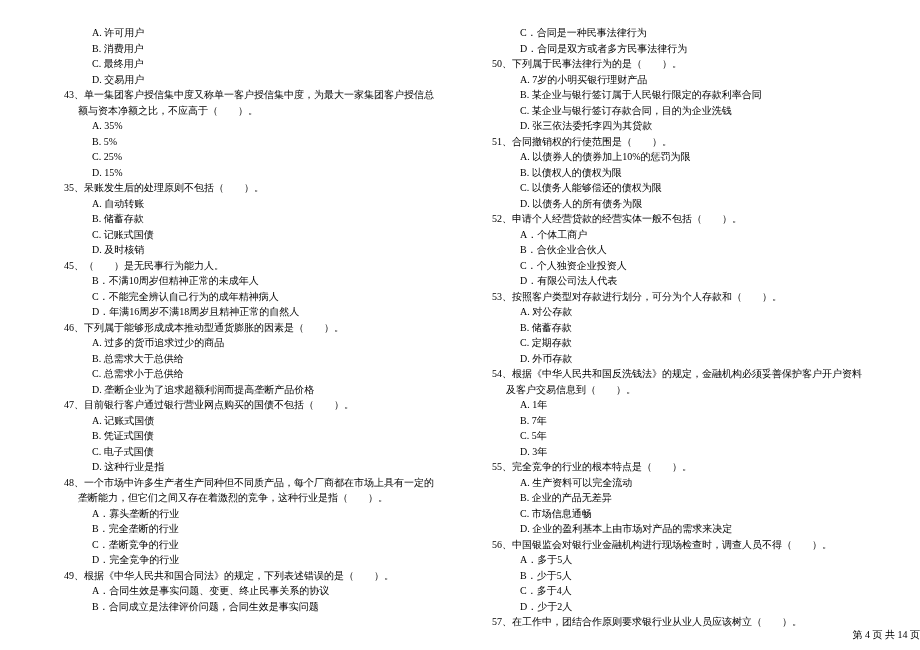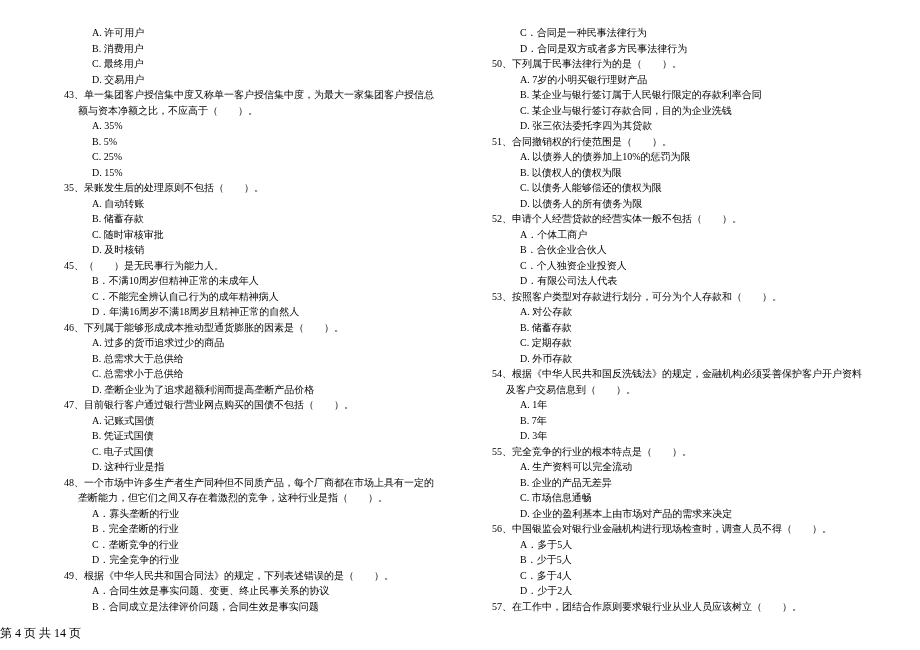--- a/index.html
+++ b/index.html
@@ -32,22 +32,22 @@
     .q {
       padding-left: 14px;
       text-indent: -14px;
       margin-left: 14px;
     }
     .footer {
       position: absolute;
       bottom: 8px;
       left: 0;
       width: 100%;
-      text-align: left;
-      font-size: 12px;
+      text-align: right;
+      font-size: 10px;
     }
   </style>
 </head>
 <body>
 
 <div class="columns">
   <div class="col">
     <div class="opt">A. 许可用户</div>
     <div class="opt">B. 消费用户</div>
     <div class="opt">C. 最终用户</div>
@@ -55,21 +55,21 @@
 
     <div class="q">43、单一集团客户授信集中度又称单一客户授信集中度，为最大一家集团客户授信总额与资本净额之比，不应高于（　　）。</div>
     <div class="opt">A. 35%</div>
     <div class="opt">B. 5%</div>
     <div class="opt">C. 25%</div>
     <div class="opt">D. 15%</div>
 
     <div class="q">35、呆账发生后的处理原则不包括（　　）。</div>
     <div class="opt">A. 自动转账</div>
     <div class="opt">B. 储蓄存款</div>
-    <div class="opt">C. 随时审核审批</div>
+    <div class="opt">C. 记账式国债</div>
     <div class="opt">D. 及时核销</div>
 
     <div class="q">45、（　　）是无民事行为能力人。</div>
     <div class="opt">B．不满10周岁但精神正常的未成年人</div>
     <div class="opt">C．不能完全辨认自己行为的成年精神病人</div>
     <div class="opt">D．年满16周岁不满18周岁且精神正常的自然人</div>
 
     <div class="q">46、下列属于能够形成成本推动型通货膨胀的因素是（　　）。</div>
     <div class="opt">A. 过多的货币追求过少的商品</div>
     <div class="opt">B. 总需求大于总供给</div>
@@ -117,20 +117,21 @@
 
     <div class="q">53、按照客户类型对存款进行划分，可分为个人存款和（　　）。</div>
     <div class="opt">A. 对公存款</div>
     <div class="opt">B. 储蓄存款</div>
     <div class="opt">C. 定期存款</div>
     <div class="opt">D. 外币存款</div>
 
     <div class="q">54、根据《中华人民共和国反洗钱法》的规定，金融机构必须妥善保护客户开户资料及客户交易信息到（　　）。</div>
     <div class="opt">A. 1年</div>
     <div class="opt">B. 7年</div>
+    <div class="opt">C. 5年</div>
     <div class="opt">D. 3年</div>
 
     <div class="q">55、完全竞争的行业的根本特点是（　　）。</div>
     <div class="opt">A. 生产资料可以完全流动</div>
     <div class="opt">B. 企业的产品无差异</div>
     <div class="opt">C. 市场信息通畅</div>
     <div class="opt">D. 企业的盈利基本上由市场对产品的需求来决定</div>
 
     <div class="q">56、中国银监会对银行业金融机构进行现场检查时，调查人员不得（　　）。</div>
     <div class="opt">A．多于5人</div>

